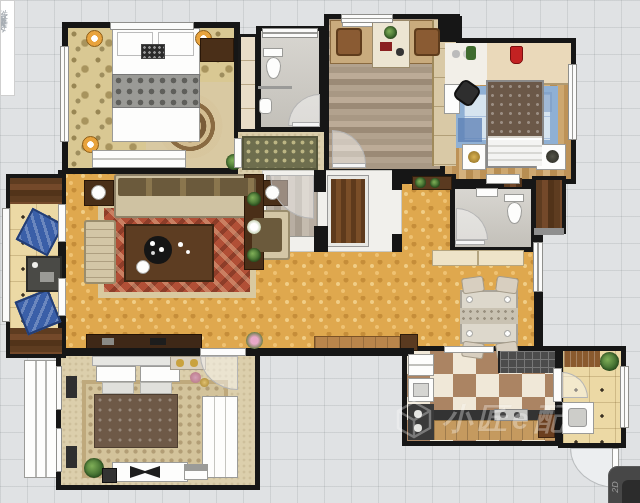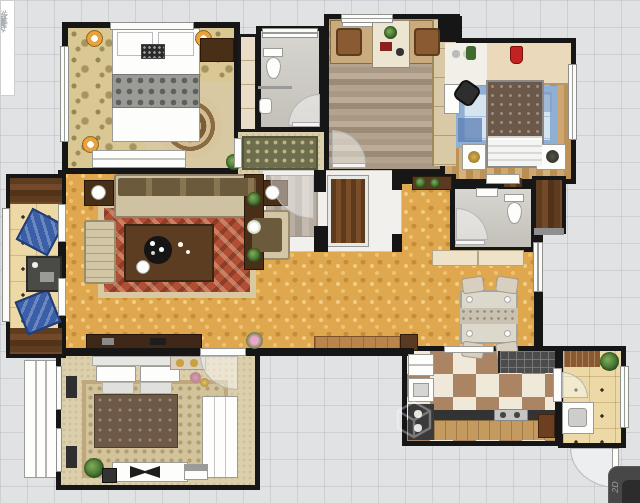--- a/index.html
+++ b/index.html
@@ -321,20 +321,21 @@
     </i>
 
   <i class="abs wm-center" style="left:394px;top:396px;width:190px;height:46px">
     <svg width="40" height="40" viewBox="0 0 40 40">
       <g fill="none" stroke="#ffffff" stroke-width="2.4">
         <path d="M20 3 36 12 36 29 20 38 4 29 4 12 Z"></path>
         <path d="M4 12 20 21 36 12"></path>
         <path d="M20 21 20 38"></path>
       </g>
     </svg>
+    <span class="txt">小匠e配</span>
   </i>
 
   <i class="abs widget" style="left:608px;top:466px;width:40px;height:45px">
     <i class="inner"></i>
     <i class="lbl">2D</i>
   </i>
 
 </div>
 
 </body></html>

